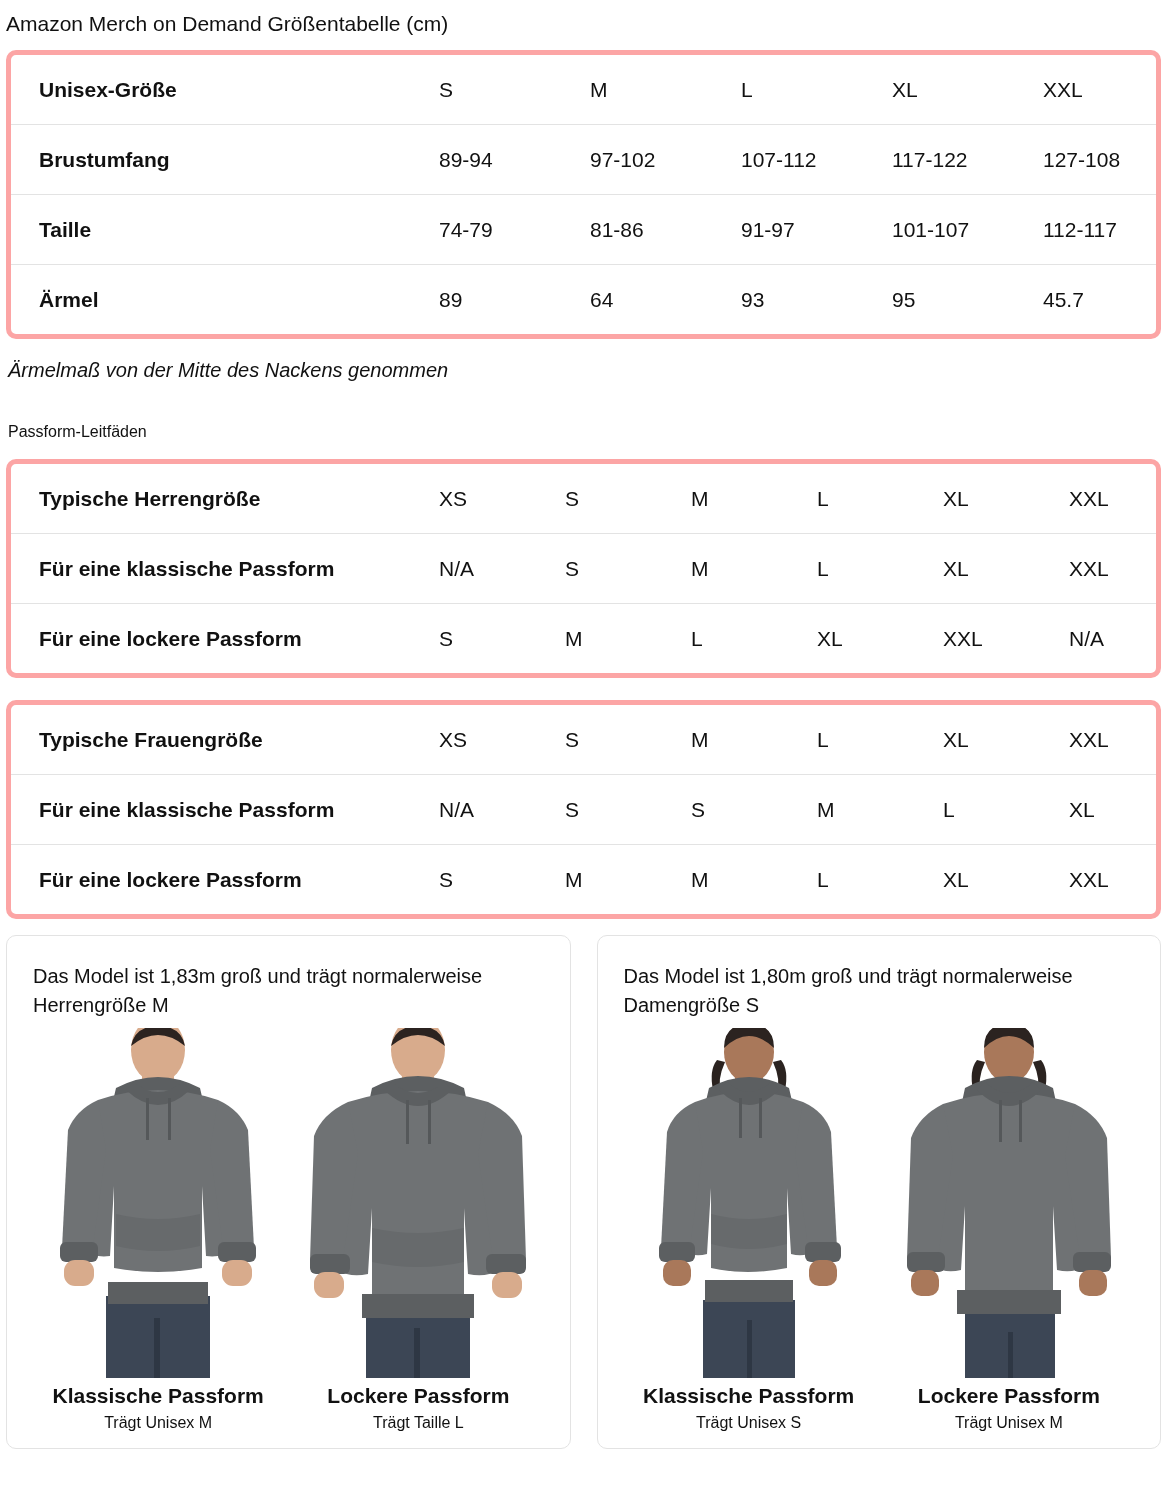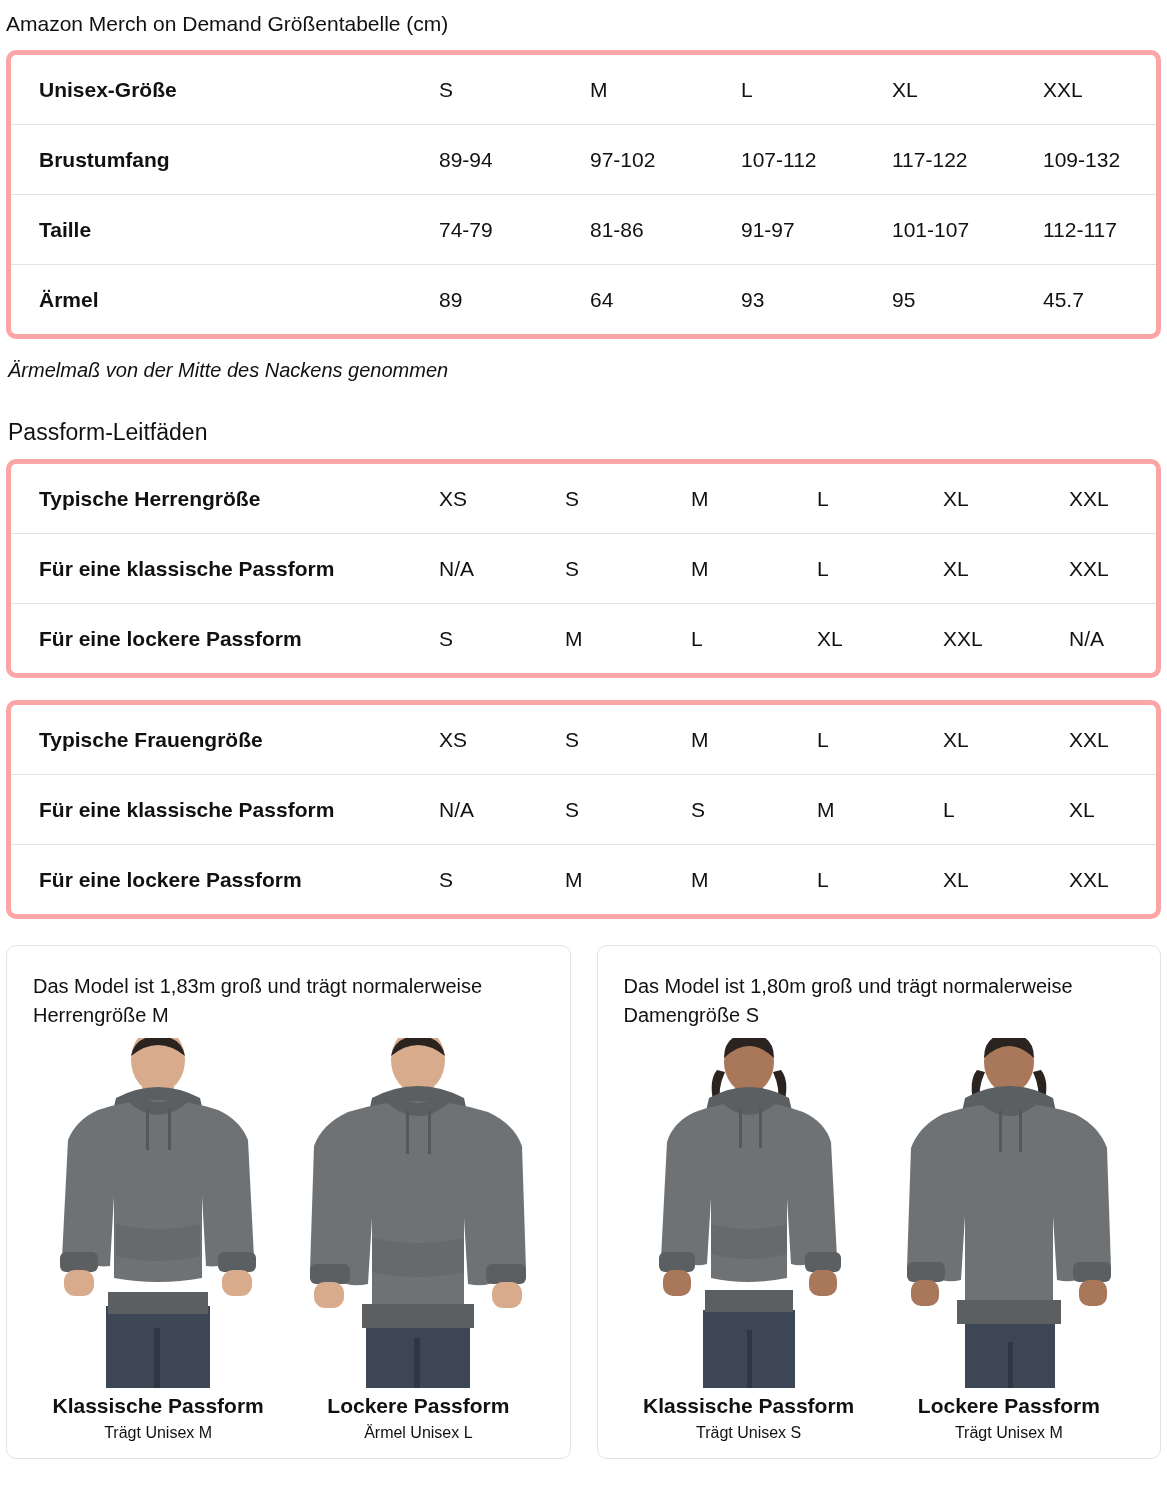--- a/index.html
+++ b/index.html
@@ -63,31 +63,31 @@
   table.fit-table col.cx { width: 126px; }
 
   .note {
     font-size: 20px;
     line-height: 26px;
     margin: 18px 0 0 2px;
     color: #111111;
     font-style: italic;
   }
   .section-label {
-    font-size: 23px;
+    font-size: 16px;
     line-height: 26px;
     margin: 36px 0 14px 2px;
     color: #111111;
   }
   .gap-between-fit { height: 22px; }
 
   .models-row {
     display: flex;
     gap: 26px;
-    margin-top: 26px;
+    margin-top: 16px;
   }
   .model-card {
     flex: 1 1 0;
     border: 1px solid #e3e3e3;
     border-radius: 10px;
     box-sizing: border-box;
     padding: 26px 22px 16px 22px;
     min-width: 0;
   }
   .model-caption {
@@ -149,21 +149,21 @@
           <td>L</td>
           <td>XL</td>
           <td>XXL</td>
         </tr>
         <tr>
           <td class="rowhead">Brustumfang</td>
           <td>89-94</td>
           <td>97-102</td>
           <td>107-112</td>
           <td>117-122</td>
-          <td>109-132</td>
+          <td>127-108</td>
         </tr>
         <tr>
           <td class="rowhead">Taille</td>
           <td>74-79</td>
           <td>81-86</td>
           <td>91-97</td>
           <td>101-107</td>
           <td>112-117</td>
         </tr>
         <tr>
@@ -332,21 +332,21 @@
               <rect x="16" y="244" width="30" height="26" rx="11" fill="#d8ab8c"></rect>
               <rect x="194" y="244" width="30" height="26" rx="11" fill="#d8ab8c"></rect>
               <path d="M86 62 q34 32 68 0 l-8 -8 q-26 22 -52 0Z" fill="#5c5f61"></path>
               <rect x="108" y="72" width="3" height="44" fill="#55585a"></rect>
               <rect x="130" y="72" width="3" height="44" fill="#55585a"></rect>
               <path d="M74 200 q46 10 92 0 l0 34 q-46 10 -92 0Z" fill="#676a6c"></path>
               <rect x="64" y="266" width="112" height="24" fill="#5c5f61"></rect>
             </svg>
           </div>
           <div class="fit-title">Lockere Passform</div>
-          <div class="fit-sub">Ärmel Unisex L</div>
+          <div class="fit-sub">Trägt Taille L</div>
         </div>
 
       </div>
     </div>
 
     <div class="model-card">
       <div class="model-caption">Das Model ist 1,80m groß und trägt normalerweise Damengröße S</div>
       <div class="figures">
 
         <div class="figure">

